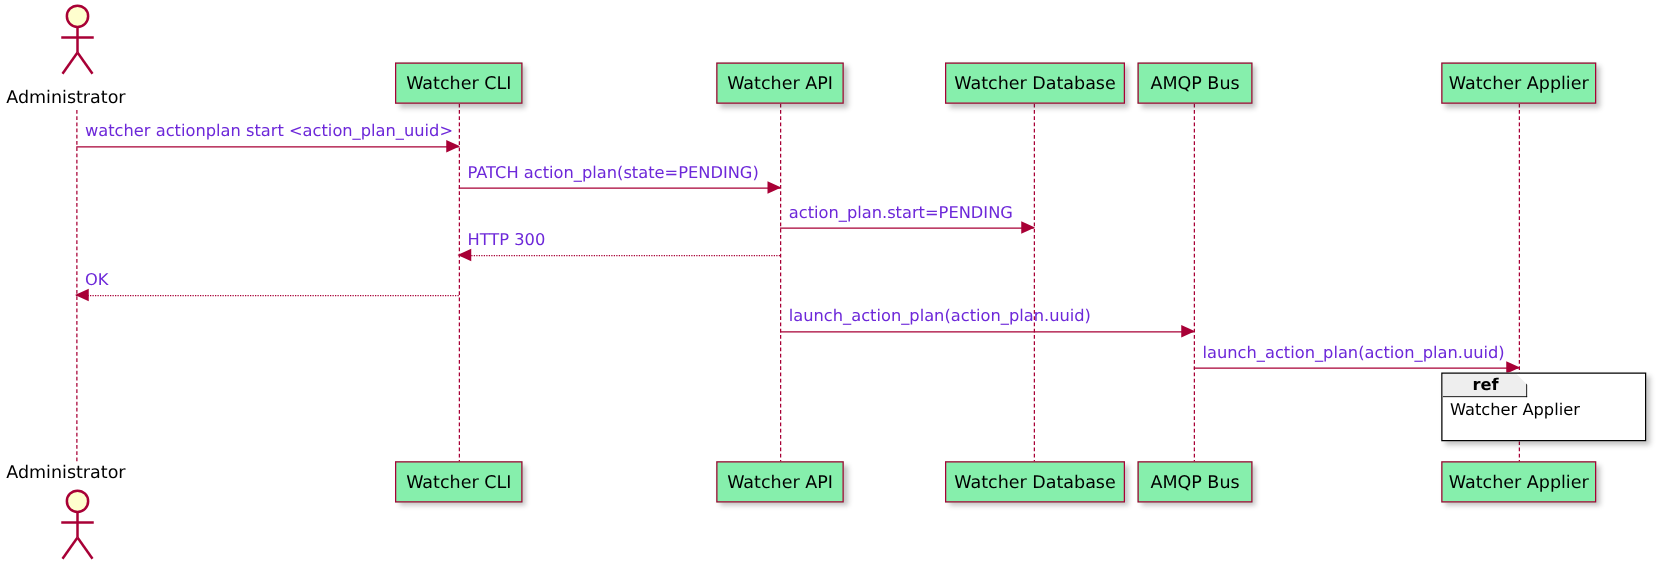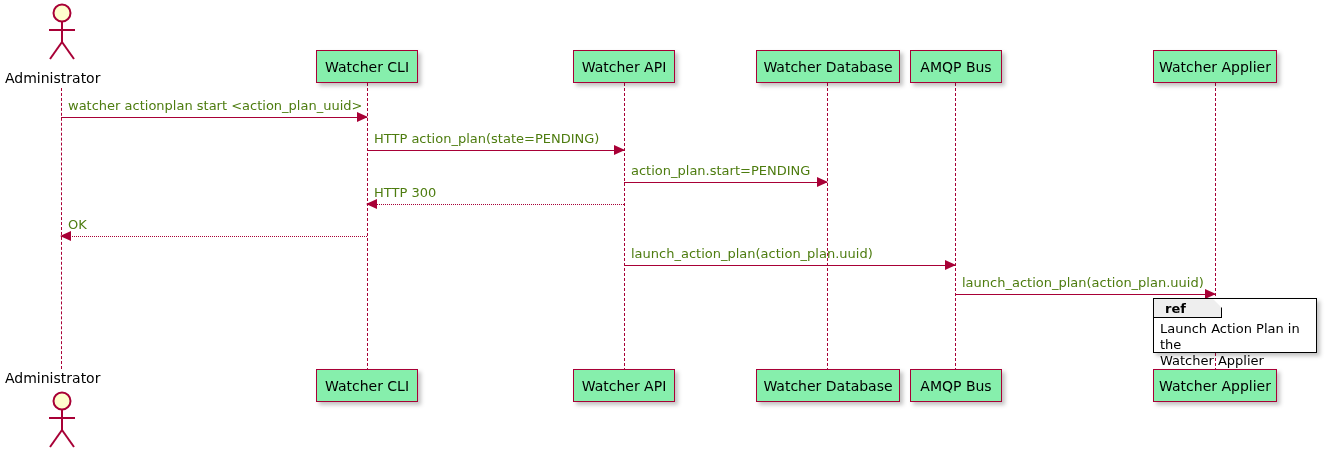--- a/index.html
+++ b/index.html
@@ -81,21 +81,21 @@
   }
   .msg.to-left .head {
     left: -1px;
     border-right: 11px solid #A80036;
   }
   .msg .label {
     position: absolute;
     bottom: 4px;
     left: 7px;
     font-size: 13px;
-    color: #4d7c0f;
+    color: #6d28d9;
     white-space: nowrap;
   }
   
   .ref-box {
     position: absolute;
     box-sizing: border-box;
     background: #FFFFFF;
     border: 1.5px solid #000000;
     box-shadow: 3px 3px 4px rgba(40,40,40,0.28);
   }
@@ -103,21 +103,21 @@
     position: absolute;
     left: 0;
     top: 0;
     height: 19px;
     box-sizing: border-box;
     background: #EEEEEE;
     border-right: 1.5px solid #000000;
     border-bottom: 1.5px solid #000000;
     display: flex;
     align-items: center;
-    padding: 0 8px 0 11px;
+    padding: 0 8px 0 24px;
     font-size: 13px;
     font-weight: bold;
     color: #000000;
     clip-path: polygon(0 0, calc(100% - 9px) 0, 100% 9px, 100% 100%, 0 100%);
   }
   .ref-body {
     position: absolute;
     left: 6px;
     top: 22px;
     right: 4px;
@@ -178,21 +178,21 @@
 
   <div class="msg to-right" style="left:61px; top:117px; width:306px;">
     <div class="line"></div>
     <div class="head"></div>
     <div class="label">watcher actionplan start &lt;action_plan_uuid&gt;</div>
   </div>
 
   <div class="msg to-right" style="left:367px; top:150px; width:257px;">
     <div class="line"></div>
     <div class="head"></div>
-    <div class="label">HTTP action_plan(state=PENDING)</div>
+    <div class="label">PATCH action_plan(state=PENDING)</div>
   </div>
 
   <div class="msg to-right" style="left:624px; top:182px; width:203px;">
     <div class="line"></div>
     <div class="head"></div>
     <div class="label">action_plan.start=PENDING</div>
   </div>
 
   <div class="msg to-left dotted" style="left:367px; top:204px; width:257px;">
     <div class="line"></div>
@@ -214,18 +214,17 @@
 
   <div class="msg to-right" style="left:955px; top:294px; width:260px;">
     <div class="line"></div>
     <div class="head"></div>
     <div class="label">launch_action_plan(action_plan.uuid)</div>
   </div>
 
   <div class="ref-box" style="left:1153px; top:298px; width:164px; height:55px;">
     <div class="ref-tab" style="width:68px;">ref</div>
     <div class="ref-body">
-      <div>Launch Action Plan in the</div>
       <div>Watcher Applier</div>
     </div>
   </div>
 
 </div>
 
 </body></html>

